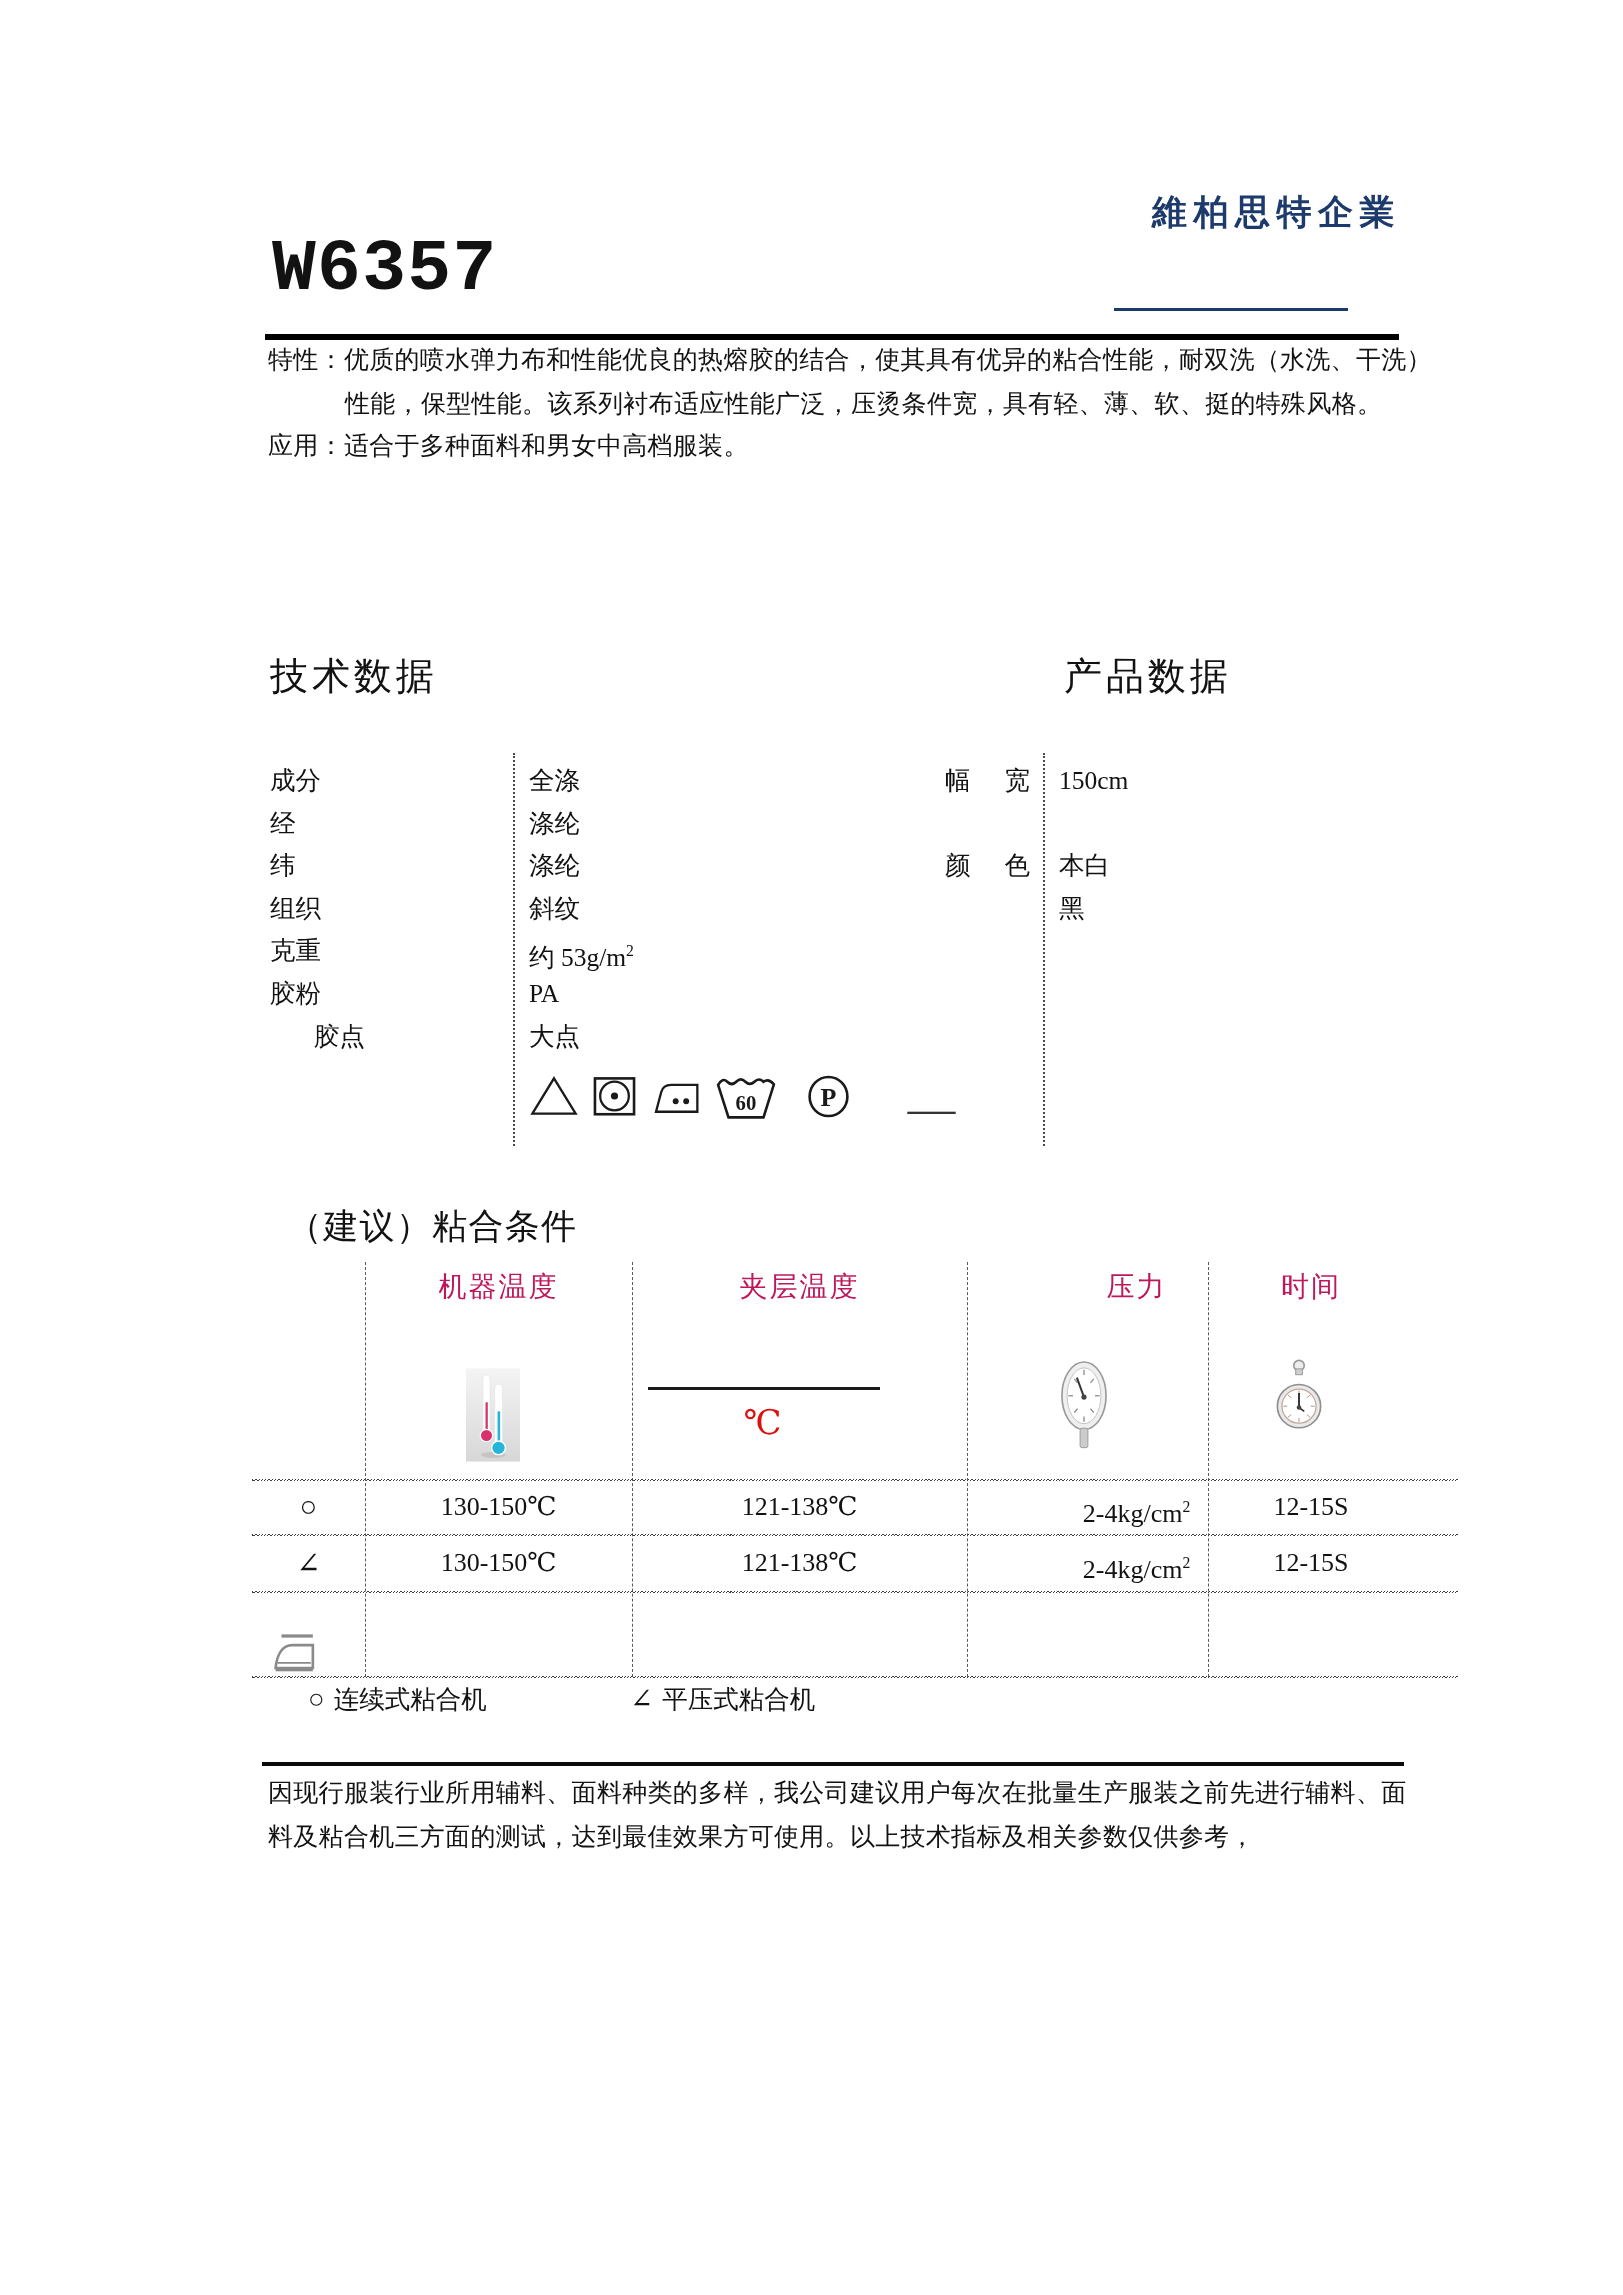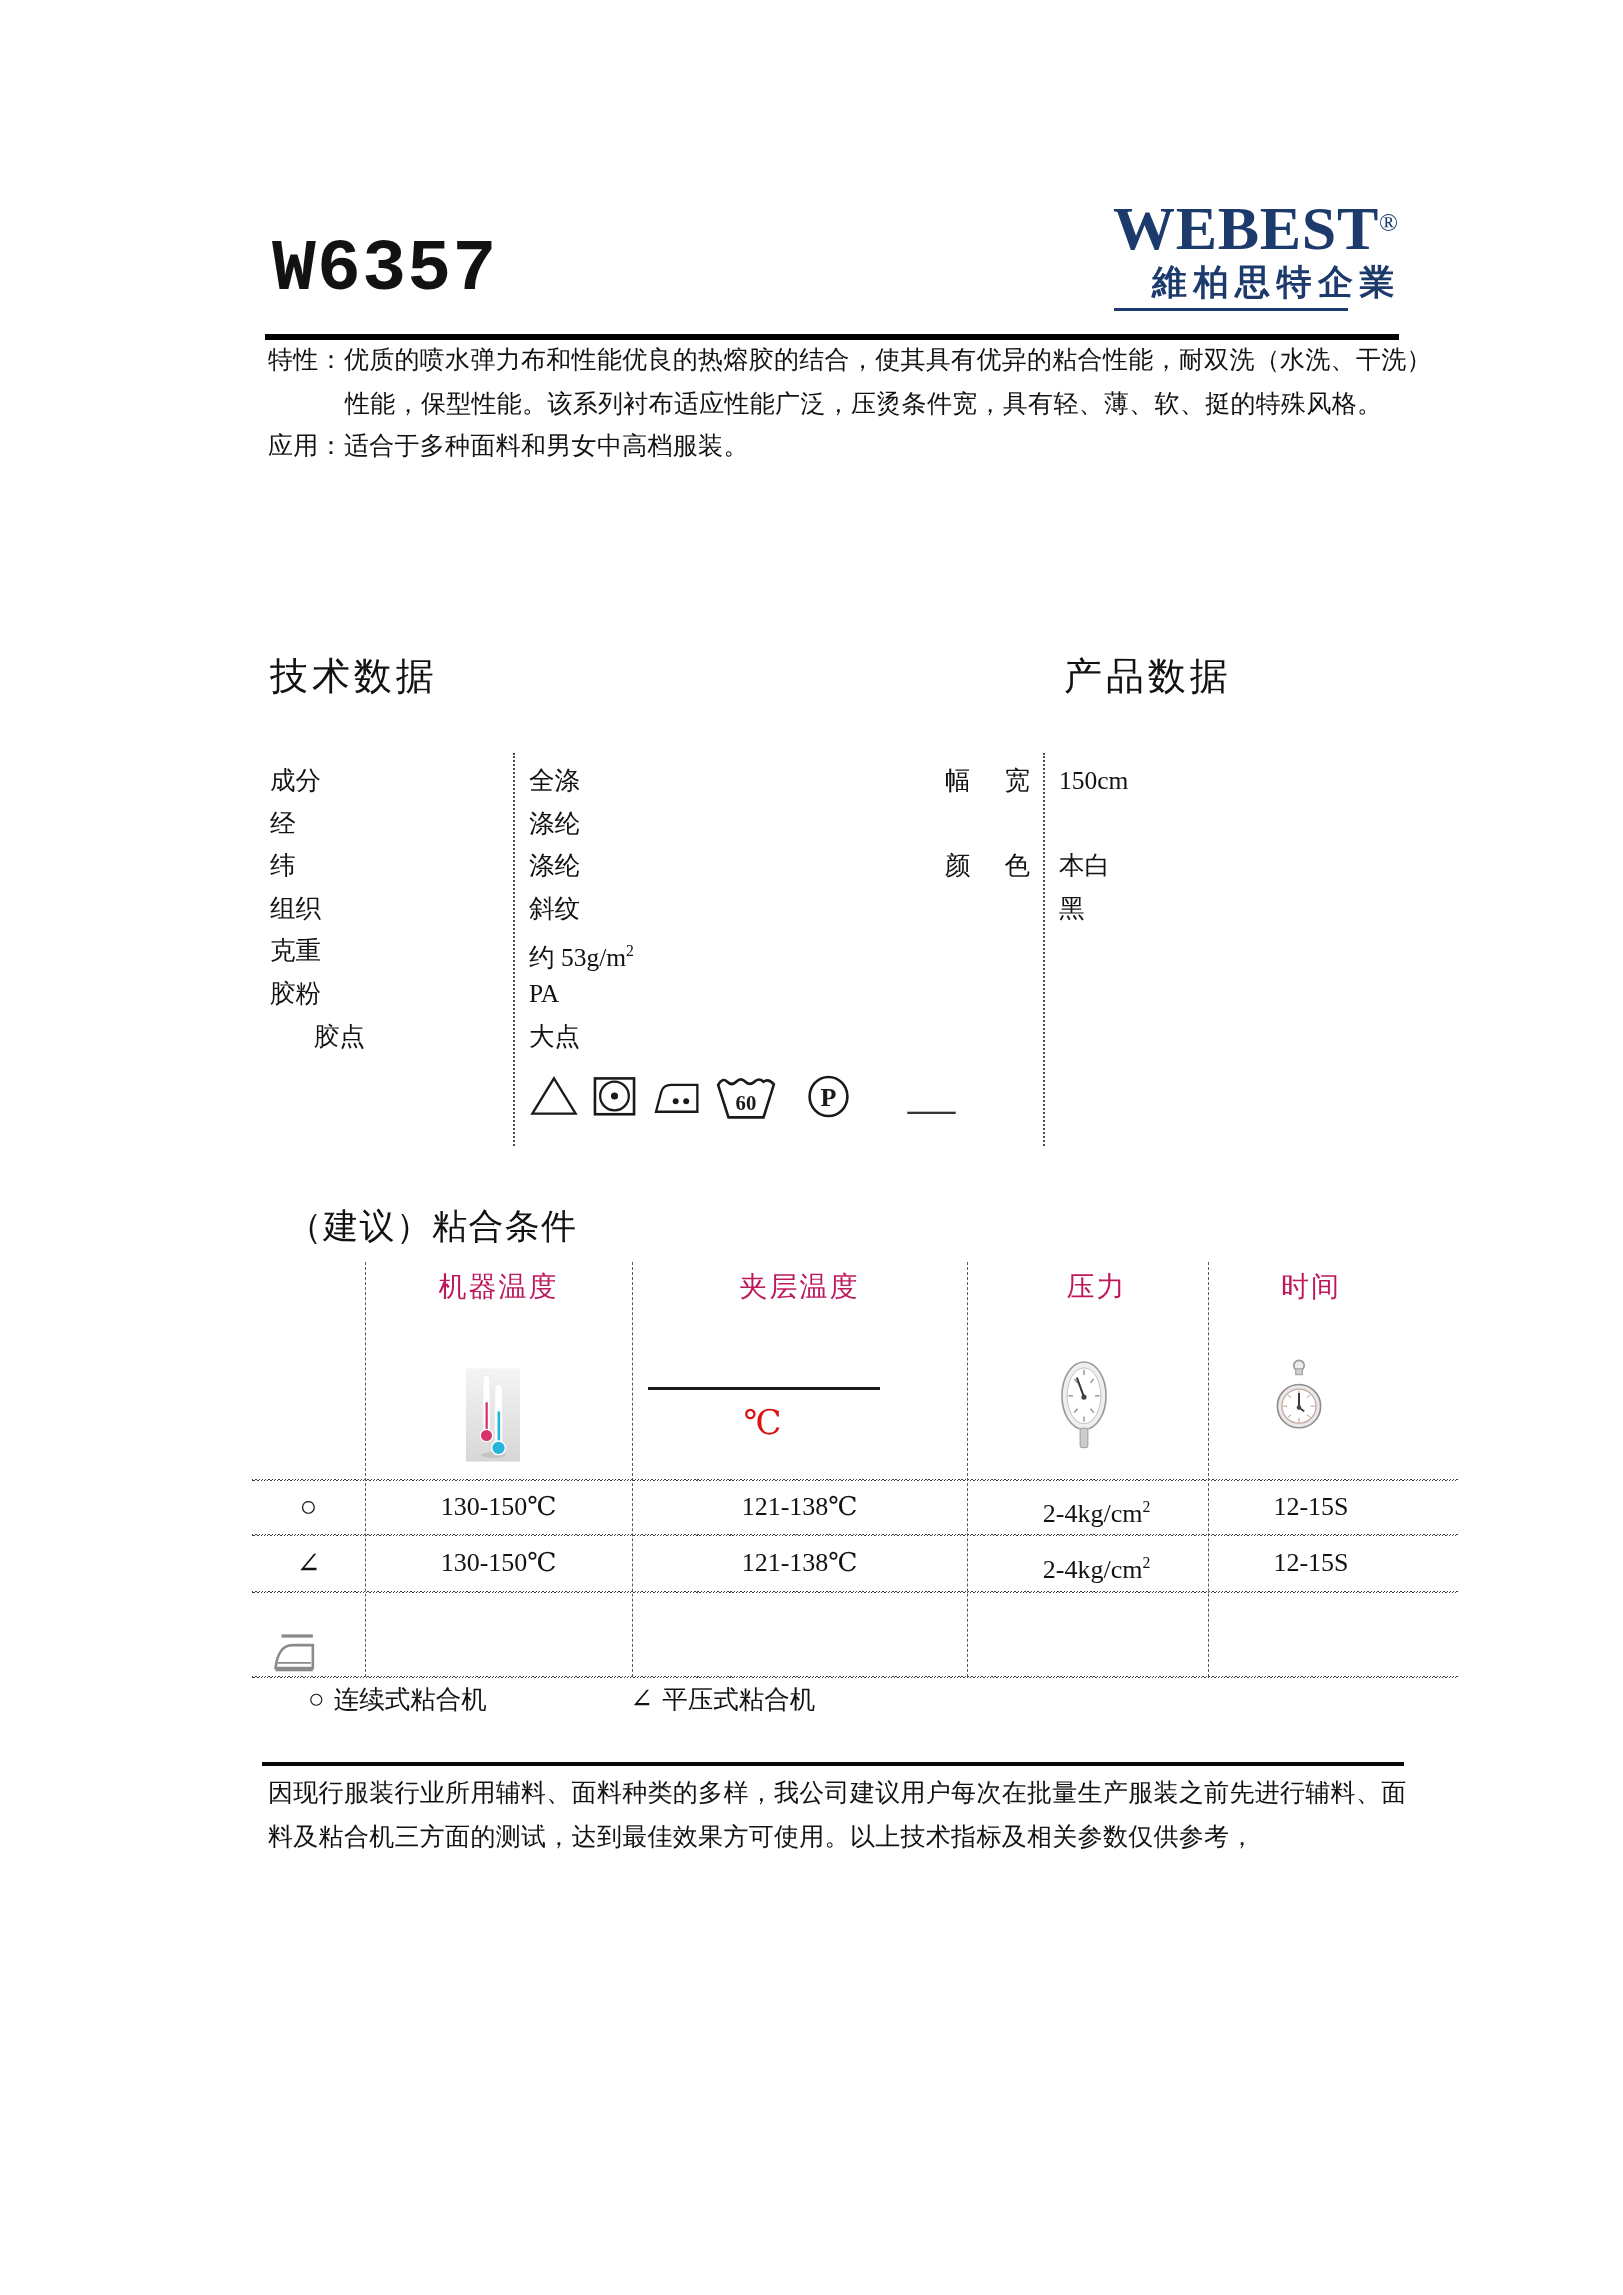--- a/index.html
+++ b/index.html
@@ -41,21 +41,21 @@
   .dashline-v{width:0;border-left:1.3px dashed #5a5a5a;top:1262px;height:415px;}
   .v1{left:365px;} .v2{left:632px;} .v3{left:967px;} .v4{left:1208px;}
   .hsep{left:252px;width:1206px;height:2.6px;
     background-image:repeating-linear-gradient(90deg,#3c3c3c 0 1.3px,transparent 1.3px 3.3px),
                      repeating-linear-gradient(90deg,#3c3c3c 0 1.3px,transparent 1.3px 3.3px);
     background-size:100% 1.3px,100% 1.3px;background-position:0 0,2px 1.3px;background-repeat:repeat-x;}
   .h1{top:1479px;} .h2{top:1534px;} .h3{top:1591px;} .h4{top:1676px;}
   .bhead{position:absolute;top:1269px;height:35px;line-height:35px;font-size:28px;
          color:#be185d;text-align:center;letter-spacing:2px;}
   .bc1{left:365px;width:267px;} .bc2{left:632px;width:335px;}
-  .bc3{left:976px;width:241px;} .bc4{left:1208px;width:206px;}
+  .bc3{left:1016px;width:241px;} .bc4{left:1208px;width:206px;}
   .bcell{position:absolute;text-align:center;font-size:26px;white-space:nowrap;}
   .r1{top:1479px;height:55px;line-height:55px;}
   .r2{top:1534px;height:58px;line-height:58px;}
   .symcol{left:252px;width:113px;font-size:29px;}
   .celsius-line{left:648px;top:1387px;width:232px;height:2.6px;background:#1a1a1a;}
   .celsius-mark{left:720px;top:1402px;width:85px;text-align:center;font-size:34px;color:#dd1111;}
   .legend{position:absolute;top:1682px;height:34px;line-height:34px;font-size:25.5px;white-space:nowrap;}
   .lg1{left:308px;text-align:right;} .lg2{left:630px;}
   .legend .sym{font-size:27.5px;margin-right:9.2px;}
   
@@ -63,21 +63,20 @@
   .foot1{left:268px;top:1776px;}
   .foot2{left:268px;top:1820px;}
   .icon-wrap{position:absolute;}
 </style>
 </head>
 <body>
 
 <div class="abs product-code">W6357</div>
 
 <div class="abs logo">
-  <div class="brand"><span>WEBEST</span><span class="reg">®</span></div>
   <div class="company">維柏思特企業</div>
 </div>
 <div class="abs logo-underline"></div>
 <div class="abs header-rule"></div>
 
 <div class="abs bodyline feat1">特性：优质的喷水弹力布和性能优良的热熔胶的结合，使其具有优异的粘合性能，耐双洗（水洗、干洗）</div>
 <div class="abs bodyline feat2">性能，保型性能。该系列衬布适应性能广泛，压烫条件宽，具有轻、薄、软、挺的特殊风格。</div>
 <div class="abs bodyline app1">应用：适合于多种面料和男女中高档服装。</div>
 
 <div class="abs section-title tech-title">技术数据</div>

